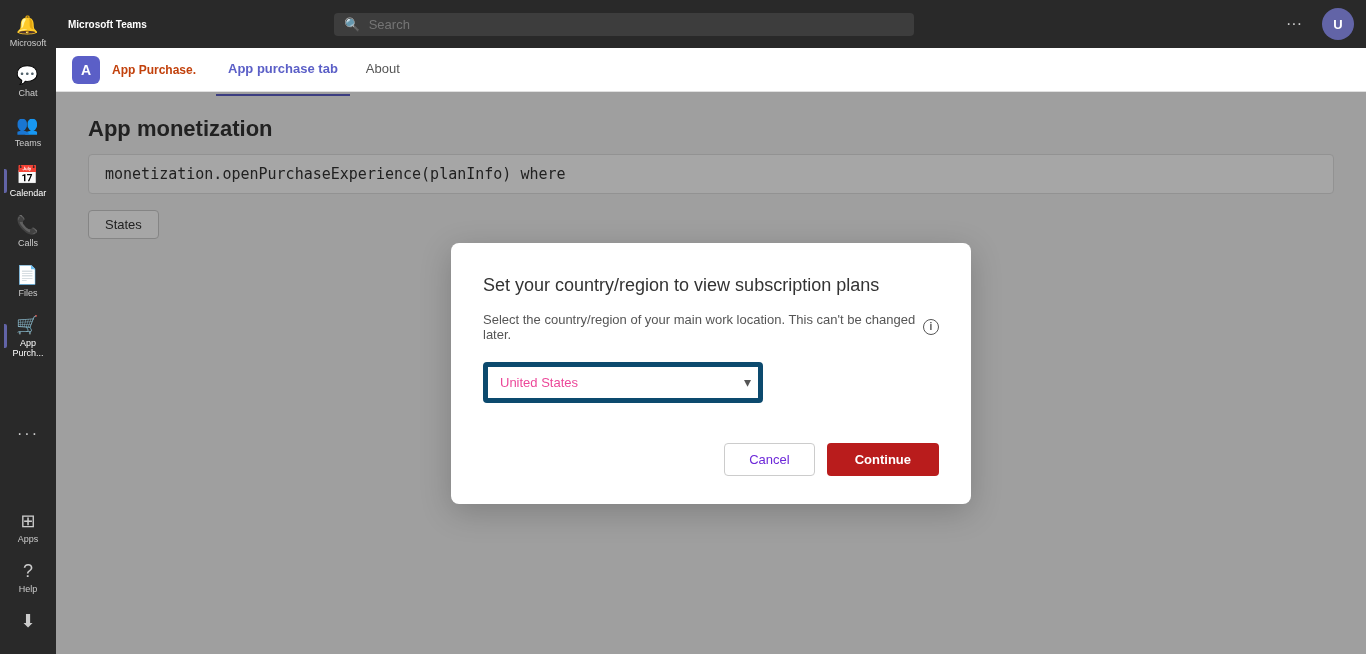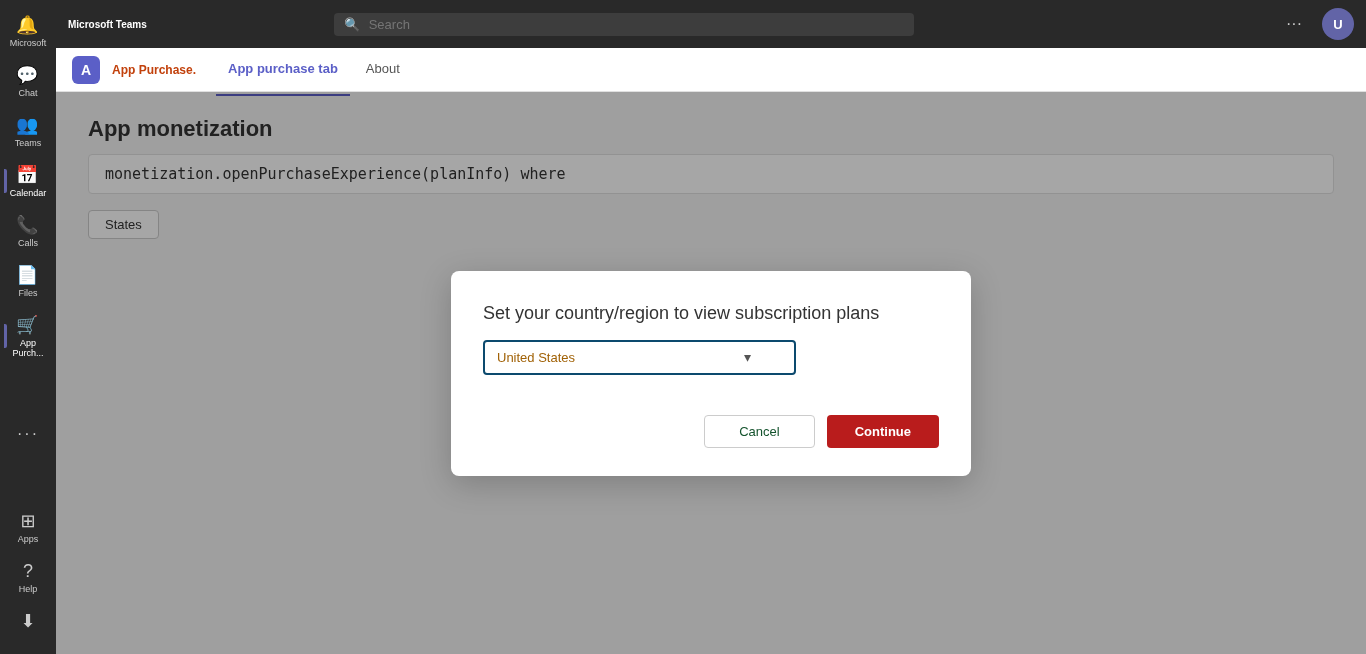--- a/index.html
+++ b/index.html
@@ -272,26 +272,26 @@
       font-weight: 700;
       color: #555;
       flex-shrink: 0;
       cursor: pointer;
     }
     .country-select-wrapper {
       position: relative;
       margin-bottom: 40px;
     }
     .country-select {
-      width: 313px;
+      width: 280px;
       padding: 8px 36px 8px 12px;
-      border: 2px solid #0c4a6e;
-      border-radius: 4px;
-      font-size: 13px;
-      color: #a16207;
+      border: 5px solid #0c4a6e;
+      border-radius: 4px;
+      font-size: 13px;
+      color: #ec4899;
       appearance: none;
       background: #fff;
       cursor: pointer;
       outline: none;
     }
     .select-chevron {
       position: absolute;
       right: calc(100% - 280px + 12px);
       top: 50%;
       transform: translateY(-50%);
@@ -301,23 +301,23 @@
     }
     .dialog-footer {
       display: flex;
       justify-content: flex-end;
       gap: 12px;
     }
     .btn-cancel {
       background: #fff;
       border: 1px solid #ccc;
       border-radius: 4px;
-      padding: 8px 34px;
-      font-size: 13px;
-      color: #14532d;
+      padding: 8px 24px;
+      font-size: 13px;
+      color: #6d28d9;
       cursor: pointer;
     }
     .btn-continue {
       background: #b91c1c;
       border: none;
       border-radius: 4px;
       padding: 8px 28px;
       font-size: 13px;
       color: #fff;
       cursor: pointer;
@@ -397,20 +397,24 @@
 
   <div class="page-content">
     <h1 class="page-title">App monetization</h1>
     <div class="code-block">monetization.openPurchaseExperience(planInfo) where</div>
     <button class="upgrade-btn">States</button>
 
     
     <div class="overlay">
       <div class="dialog">
         <h2 class="dialog-title">Set your country/region to view subscription plans</h2>
+        <div class="dialog-desc">
+          <span>Select the country/region of your main work location. This can't be changed later.</span>
+          <span class="info-icon">i</span>
+        </div>
         <div class="country-select-wrapper">
           <select class="country-select">
             <option value="United States" selected="">United States</option>
             <option value="Canada">Canada</option>
             <option value="United Kingdom">United Kingdom</option>
             <option value="Australia">Australia</option>
             <option value="Germany">Germany</option>
             <option value="France">France</option>
             <option value="Japan">Japan</option>
             <option value="India">India</option>

